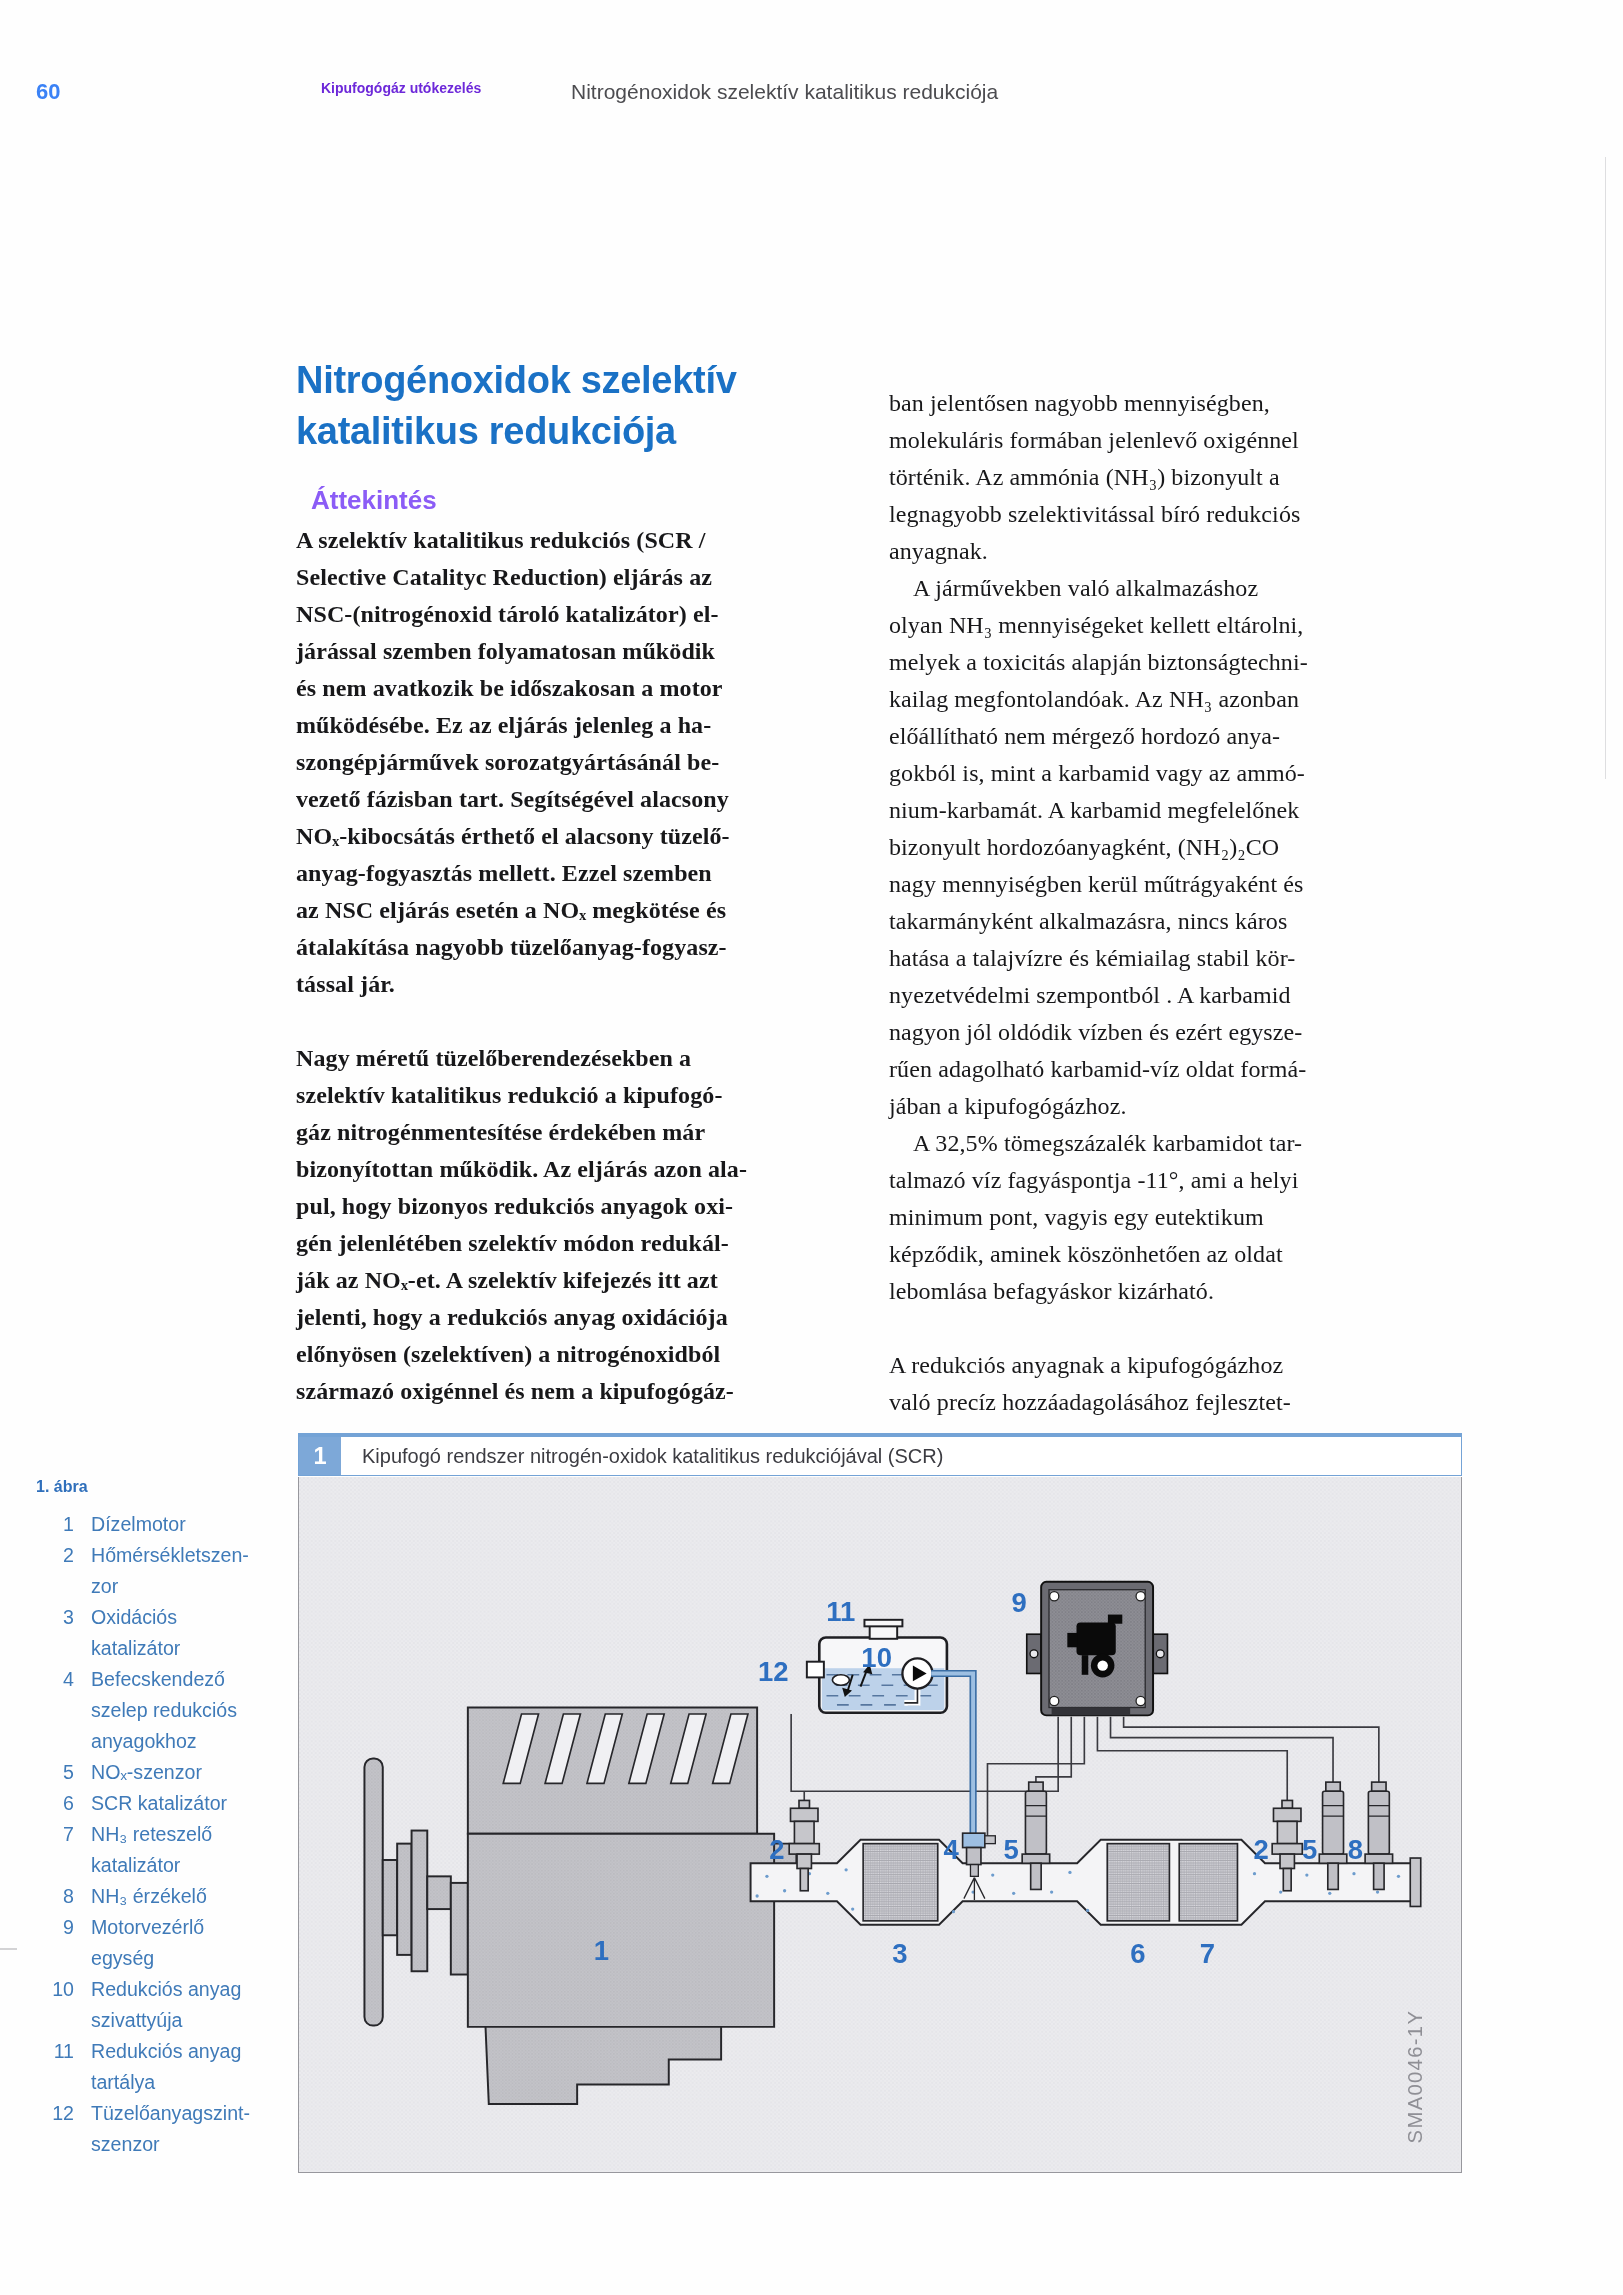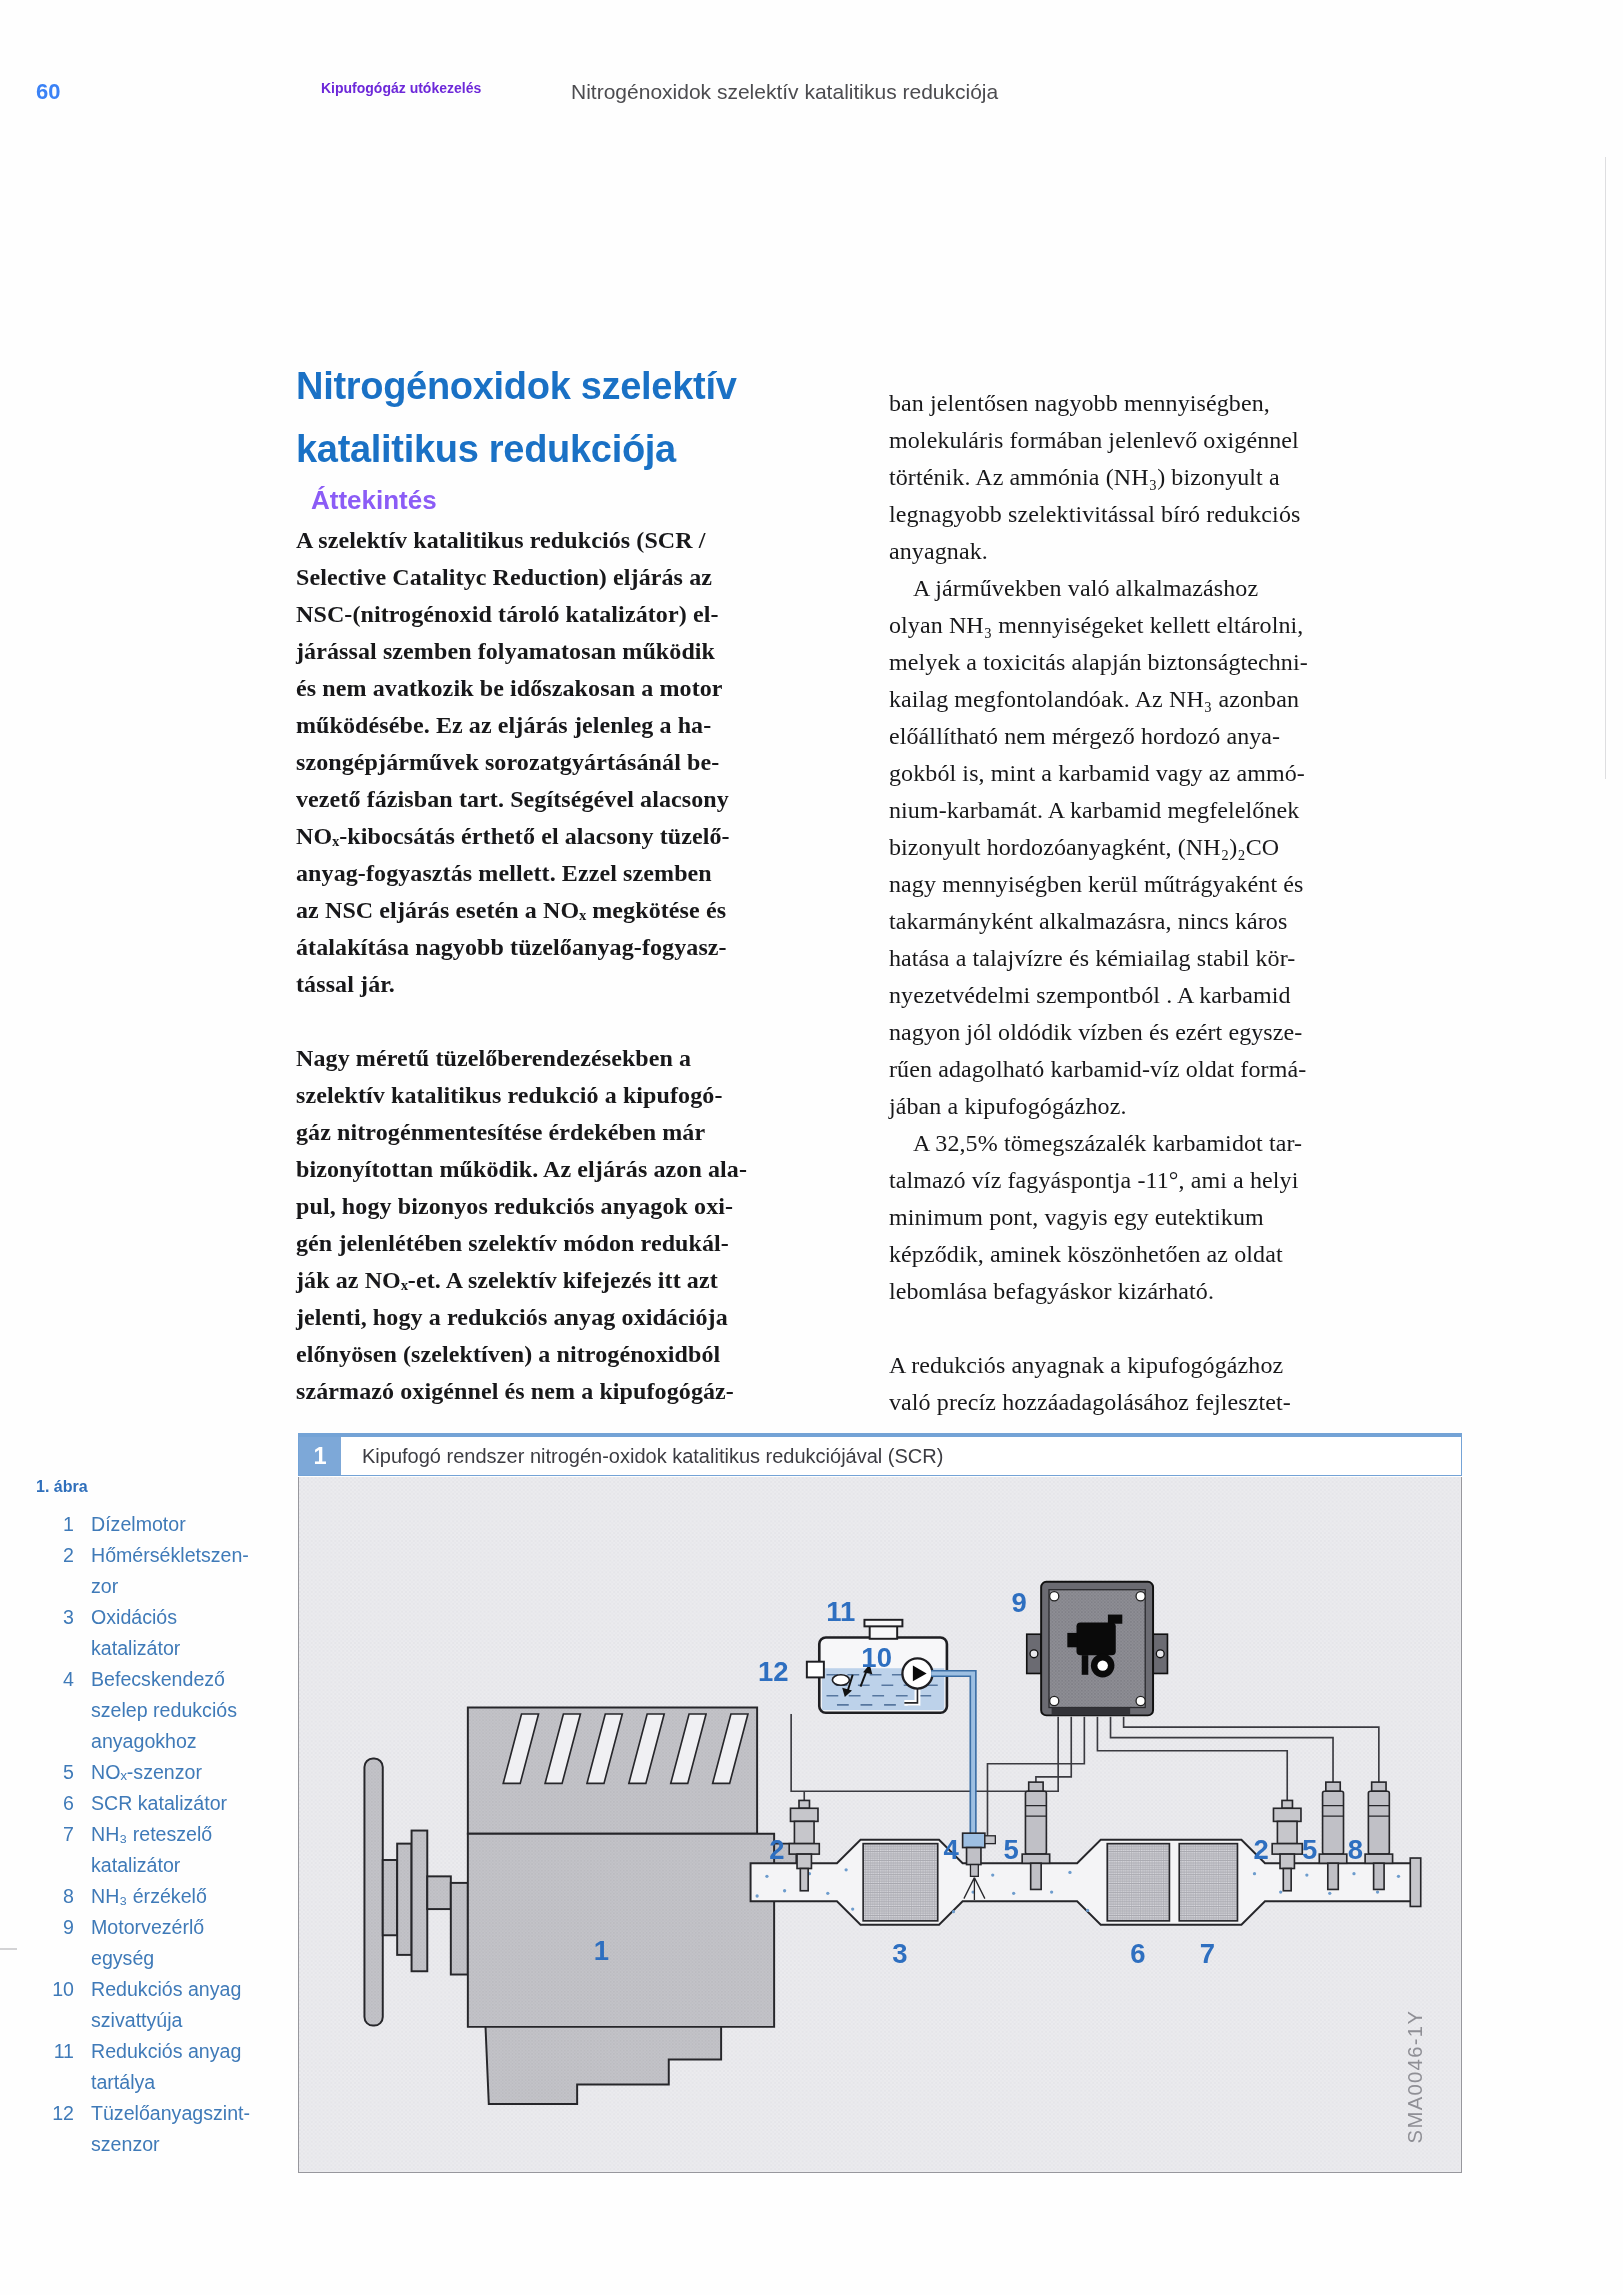--- a/index.html
+++ b/index.html
@@ -6,21 +6,21 @@
   .page{position:relative;width:1623px;height:2295px;background:#fefefe;overflow:hidden;
         font-family:"Liberation Sans","DejaVu Sans",sans-serif;}
 
   
   .hdr-num{position:absolute;left:36px;top:79px;font-size:22px;font-weight:bold;color:#3b82f6;}
   .hdr-chapter{position:absolute;left:308px;top:80px;font-size:14px;font-weight:bold;color:#6d28d9;margin-left:13px;}
   .hdr-section{position:absolute;left:571px;top:80px;font-size:21px;font-weight:400;color:#4c4c50;}
 
   
   .title{position:absolute;left:296px;top:355px;width:563px;margin:0;
-         font-size:38px;line-height:63px;font-weight:bold;color:#1a71c5;
+         font-size:38px;line-height:51px;font-weight:bold;color:#1a71c5;
          white-space:pre-line;letter-spacing:-0.3px;}
   .overview{position:absolute;left:296px;top:470px;margin:15px;font-size:26px;font-weight:bold;color:#8b5cf6;}
   .body-text{font-family:"Liberation Serif","DejaVu Serif",serif;font-size:24px;line-height:37px;
              color:#18181a;white-space:pre-line;letter-spacing:0.1px;}
   .col-left{position:absolute;left:296px;top:522px;width:530px;font-weight:bold;}
   .col-right{position:absolute;left:889px;top:385px;width:537px;}
   .col-left p,.col-right p{margin:0;}
   .para-gap{margin-top:37px !important;}
 
   

